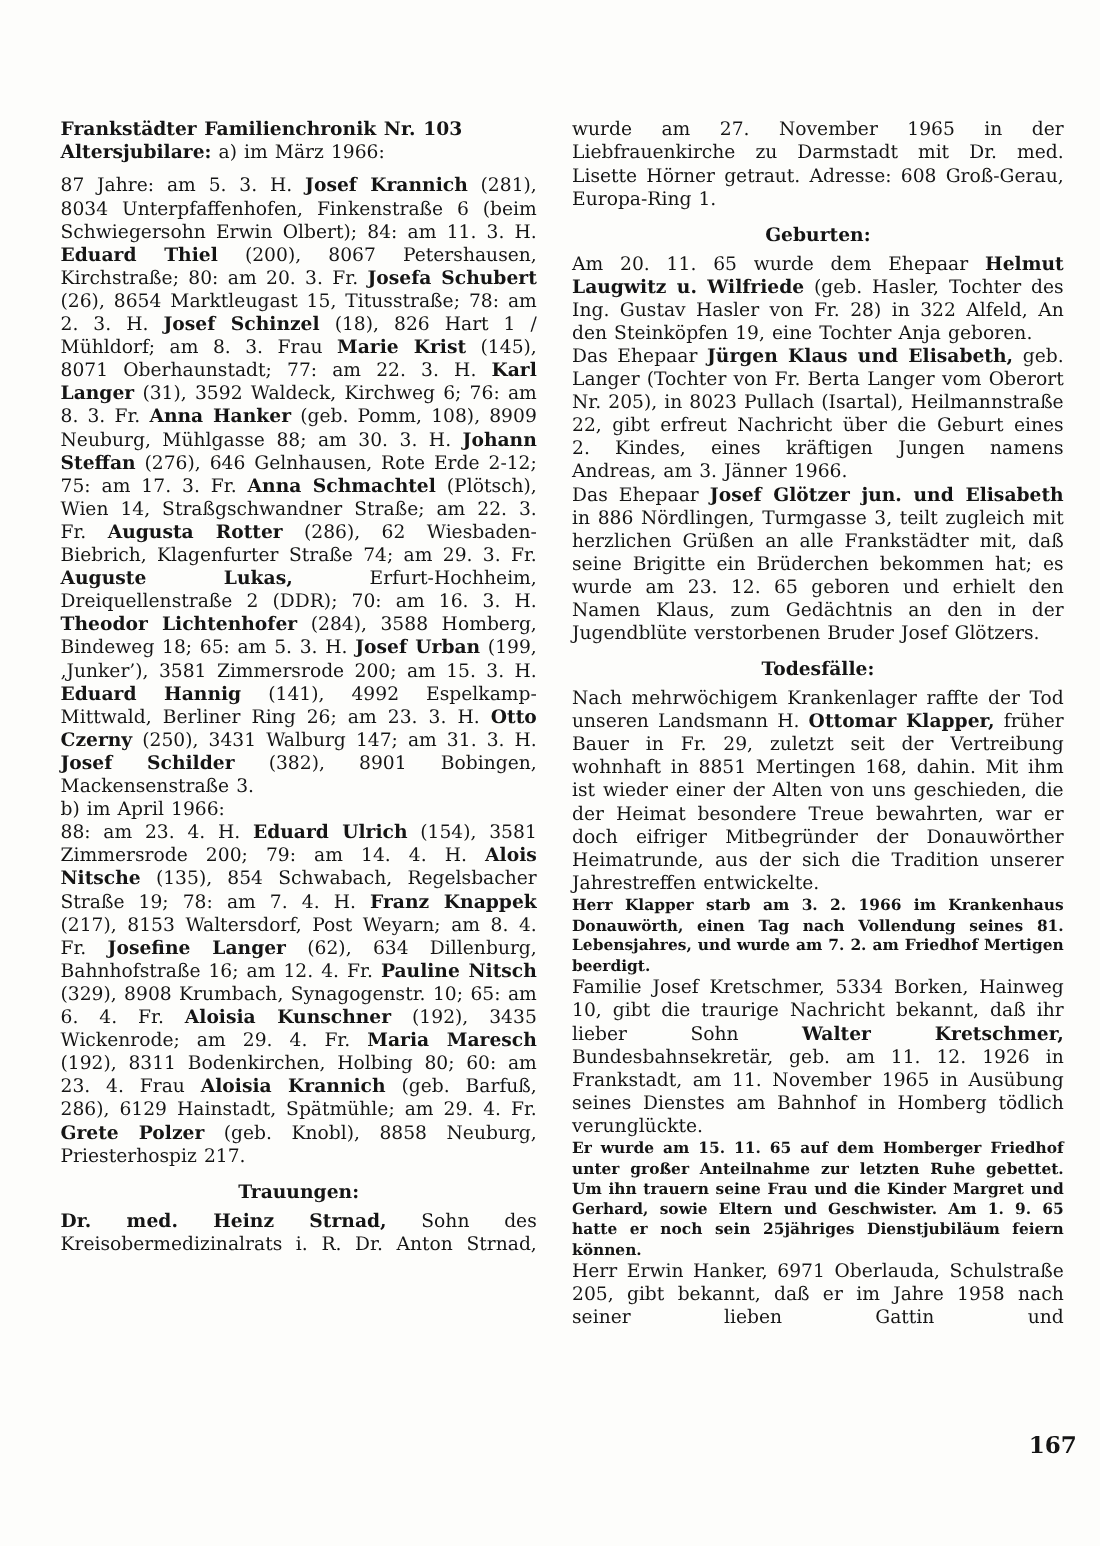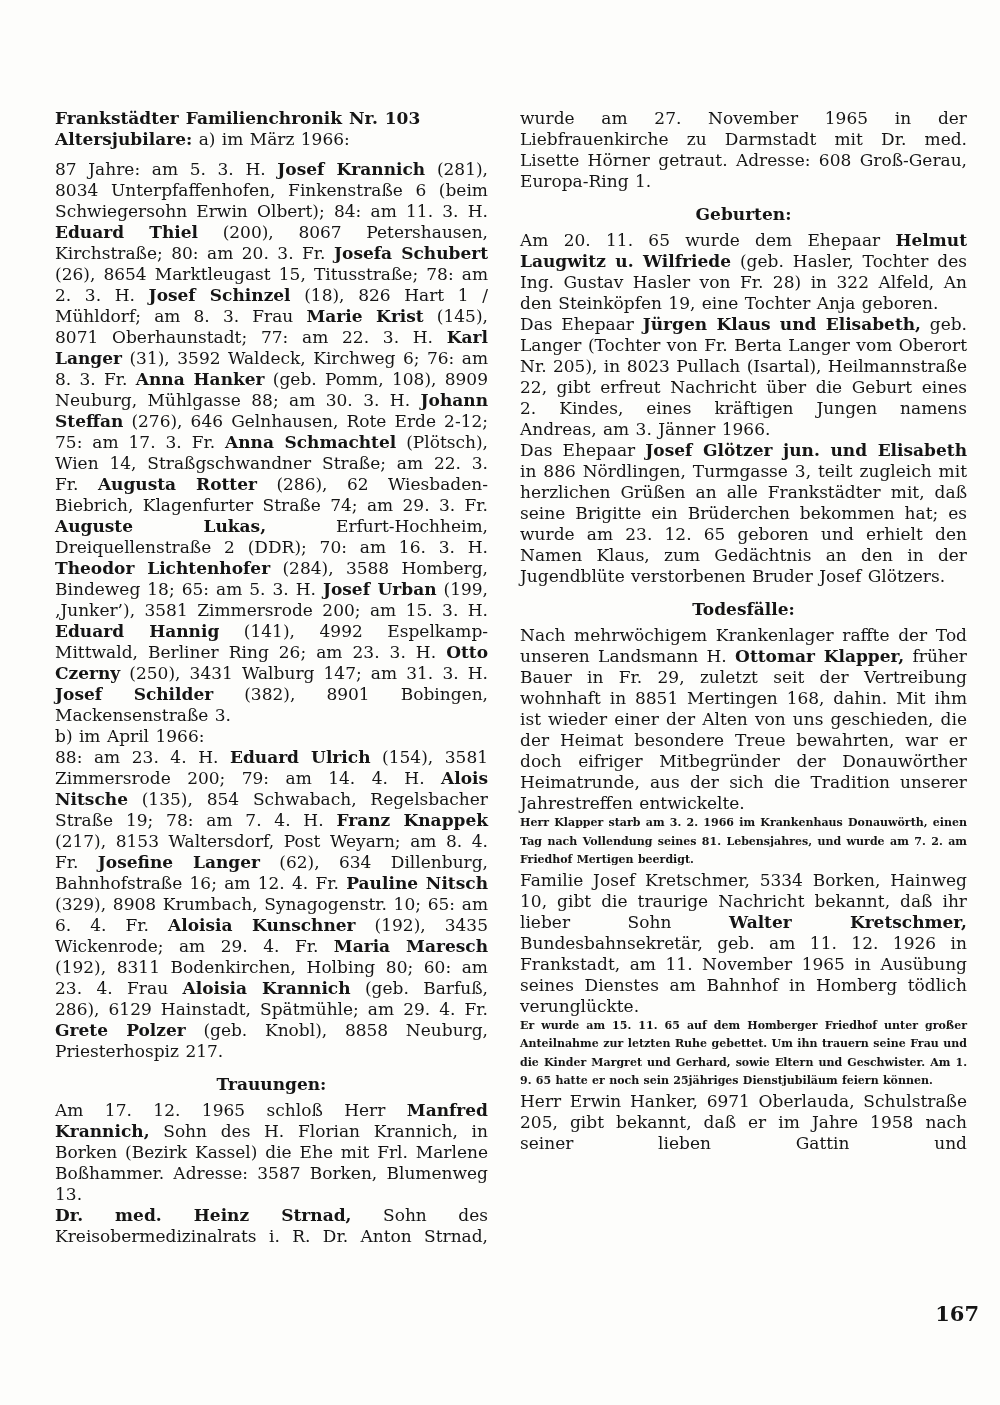--- a/index.html
+++ b/index.html
@@ -31,21 +31,21 @@
   p.para { text-align: justify; }
   p.cont { text-align-last: justify; }
   p.headline2 { margin-bottom: 9px; }
   p.subhead {
     margin-top: 12px;
     margin-bottom: 5px;
     font-weight: bold;
     text-align: center;
   }
   p.small {
-    font-size: 11px;
+    font-size: 14px;
     line-height: 18.5px;
     font-weight: bold;
     text-align: justify;
     word-spacing: 0.5px;
   }
   .b { font-weight: bold; }
   .pageno {
     position: absolute;
     top: 1301px;
     right: 21px;
@@ -58,21 +58,20 @@
 
 <div class="page">
   <div class="columns">
     <div class="col col-left">
         <p class="block headline"><span class="b">Frankstädter Familienchronik Nr. 103</span></p>
         <p class="block headline2"><span class="b">Altersjubilare:</span><span class="r"> a) im März 1966:</span></p>
         <p class="block para"><span class="r">87 Jahre: am 5. 3. H. </span><span class="b">Josef Krannich</span><span class="r"> (281), 8034 Unterpfaffenhofen, Finkenstraße 6 (beim Schwiegersohn Erwin Olbert); 84: am 11. 3. H. </span><span class="b">Eduard Thiel</span><span class="r"> (200), 8067 Petershausen, Kirchstraße; 80: am 20. 3. Fr. </span><span class="b">Josefa Schubert</span><span class="r"> (26), 8654 Marktleugast 15, Titusstraße; 78: am 2. 3. H. </span><span class="b">Josef Schinzel</span><span class="r"> (18), 826 Hart 1 / Mühldorf; am 8. 3. Frau </span><span class="b">Marie Krist</span><span class="r"> (145), 8071 Oberhaunstadt; 77: am 22. 3. H. </span><span class="b">Karl Langer</span><span class="r"> (31), 3592 Waldeck, Kirchweg 6; 76: am 8. 3. Fr. </span><span class="b">Anna Hanker</span><span class="r"> (geb. Pomm, 108), 8909 Neuburg, Mühlgasse 88; am 30. 3. H. </span><span class="b">Johann Steffan</span><span class="r"> (276), 646 Gelnhausen, Rote Erde 2-12; 75: am 17. 3. Fr. </span><span class="b">Anna Schmachtel</span><span class="r"> (Plötsch), Wien 14, Straßgschwandner Straße; am 22. 3. Fr. </span><span class="b">Augusta Rotter</span><span class="r"> (286), 62 Wiesbaden-Biebrich, Klagenfurter Straße 74; am 29. 3. Fr. </span><span class="b">Auguste Lukas,</span><span class="r"> Erfurt-Hochheim, Dreiquellenstraße 2 (DDR); 70: am 16. 3. H. </span><span class="b">Theodor Lichtenhofer</span><span class="r"> (284), 3588 Homberg, Bindeweg 18; 65: am 5. 3. H. </span><span class="b">Josef Urban</span><span class="r"> (199, ‚Junker’), 3581 Zimmersrode 200; am 15. 3. H. </span><span class="b">Eduard Hannig</span><span class="r"> (141), 4992 Espelkamp-Mittwald, Berliner Ring 26; am 23. 3. H. </span><span class="b">Otto Czerny</span><span class="r"> (250), 3431 Walburg 147; am 31. 3. H. </span><span class="b">Josef Schilder</span><span class="r"> (382), 8901 Bobingen, Mackensenstraße 3.</span></p>
         <p class="block line"><span class="r">b) im April 1966:</span></p>
         <p class="block para"><span class="r">88: am 23. 4. H. </span><span class="b">Eduard Ulrich</span><span class="r"> (154), 3581 Zimmersrode 200; 79: am 14. 4. H. </span><span class="b">Alois Nitsche</span><span class="r"> (135), 854 Schwabach, Regelsbacher Straße 19; 78: am 7. 4. H. </span><span class="b">Franz Knappek</span><span class="r"> (217), 8153 Waltersdorf, Post Weyarn; am 8. 4. Fr. </span><span class="b">Josefine Langer</span><span class="r"> (62), 634 Dillenburg, Bahnhofstraße 16; am 12. 4. Fr. </span><span class="b">Pauline Nitsch</span><span class="r"> (329), 8908 Krumbach, Synagogenstr. 10; 65: am 6. 4. Fr. </span><span class="b">Aloisia Kunschner</span><span class="r"> (192), 3435 Wickenrode; am 29. 4. Fr. </span><span class="b">Maria Maresch</span><span class="r"> (192), 8311 Bodenkirchen, Holbing 80; 60: am 23. 4. Frau </span><span class="b">Aloisia Krannich</span><span class="r"> (geb. Barfuß, 286), 6129 Hainstadt, Spätmühle; am 29. 4. Fr. </span><span class="b">Grete Polzer</span><span class="r"> (geb. Knobl), 8858 Neuburg, Priesterhospiz 217.</span></p>
         <p class="block subhead"><span class="b">Trauungen:</span></p>
-        <p class="block para"><span class="r">Am 17. 12. 1965 schloß Herr </span><span class="b">Manfred Krannich,</span><span class="r"> Sohn des H. Florian Krannich, in Borken (Bezirk Kassel) die Ehe mit Frl. Marlene Boßhammer. Adresse: 3587 Borken, Blumenweg 13.</span></p>
         <p class="block para cont"><span class="b">Dr. med. Heinz Strnad,</span><span class="r"> Sohn des Kreisobermedizinalrats i. R. Dr. Anton Strnad,</span></p>
       </div>
     <div class="col col-right">
         <p class="block para"><span class="r">wurde am 27. November 1965 in der Liebfrauenkirche zu Darmstadt mit Dr. med. Lisette Hörner getraut. Adresse: 608 Groß-Gerau, Europa-Ring 1.</span></p>
         <p class="block subhead"><span class="b">Geburten:</span></p>
         <p class="block para"><span class="r">Am 20. 11. 65 wurde dem Ehepaar </span><span class="b">Helmut Laugwitz u. Wilfriede</span><span class="r"> (geb. Hasler, Tochter des Ing. Gustav Hasler von Fr. 28) in 322 Alfeld, An den Steinköpfen 19, eine Tochter Anja geboren.</span></p>
         <p class="block para"><span class="r">Das Ehepaar </span><span class="b">Jürgen Klaus und Elisabeth,</span><span class="r"> geb. Langer (Tochter von Fr. Berta Langer vom Oberort Nr. 205), in 8023 Pullach (Isartal), Heilmannstraße 22, gibt erfreut Nachricht über die Geburt eines 2. Kindes, eines kräftigen Jungen namens Andreas, am 3. Jänner 1966.</span></p>
         <p class="block para"><span class="r">Das Ehepaar </span><span class="b">Josef Glötzer jun. und Elisabeth</span><span class="r"> in 886 Nördlingen, Turmgasse 3, teilt zugleich mit herzlichen Grüßen an alle Frankstädter mit, daß seine Brigitte ein Brüderchen bekommen hat; es wurde am 23. 12. 65 geboren und erhielt den Namen Klaus, zum Gedächtnis an den in der Jugendblüte verstorbenen Bruder Josef Glötzers.</span></p>
         <p class="block subhead"><span class="b">Todesfälle:</span></p>
         <p class="block para"><span class="r">Nach mehrwöchigem Krankenlager raffte der Tod unseren Landsmann H. </span><span class="b">Ottomar Klapper,</span><span class="r"> früher Bauer in Fr. 29, zuletzt seit der Vertreibung wohnhaft in 8851 Mertingen 168, dahin. Mit ihm ist wieder einer der Alten von uns geschieden, die der Heimat besondere Treue bewahrten, war er doch eifriger Mitbegründer der Donauwörther Heimatrunde, aus der sich die Tradition unserer Jahrestreffen entwickelte.</span></p>

